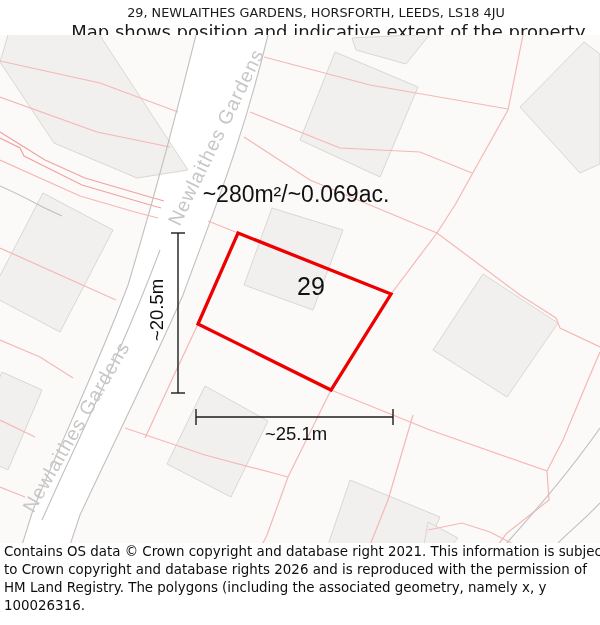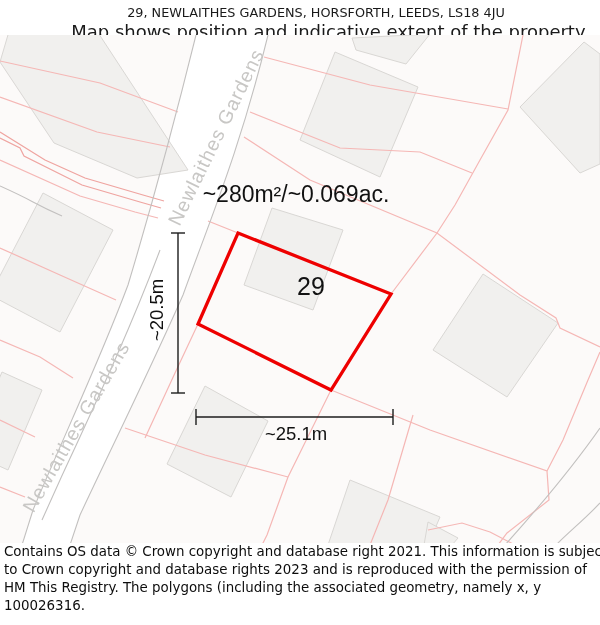--- a/index.html
+++ b/index.html
@@ -104,16 +104,16 @@
     <line x1="196" y1="417" x2="393" y2="417"></line>
     <line x1="196" y1="409" x2="196" y2="425"></line>
     <line x1="393" y1="409" x2="393" y2="425"></line>
   </g>
   <text x="296" y="440" text-anchor="middle" fill="#111111" font-family="Liberation Sans, sans-serif" font-size="18.5">~25.1m</text>
 </svg>
 </div>
 
 <div class="footer">
   <div>Contains OS data © Crown copyright and database right 2021. This information is subject</div>
-  <div>to Crown copyright and database rights 2023 and is reproduced with the permission of</div>
-  <div>HM This Registry. The polygons (including the associated geometry, namely x, y</div>
+  <div>to Crown copyright and database rights 2026 and is reproduced with the permission of</div>
+  <div>HM Land Registry. The polygons (including the associated geometry, namely x, y</div>
   <div>100026316.</div>
 </div>
 
 </body></html>

